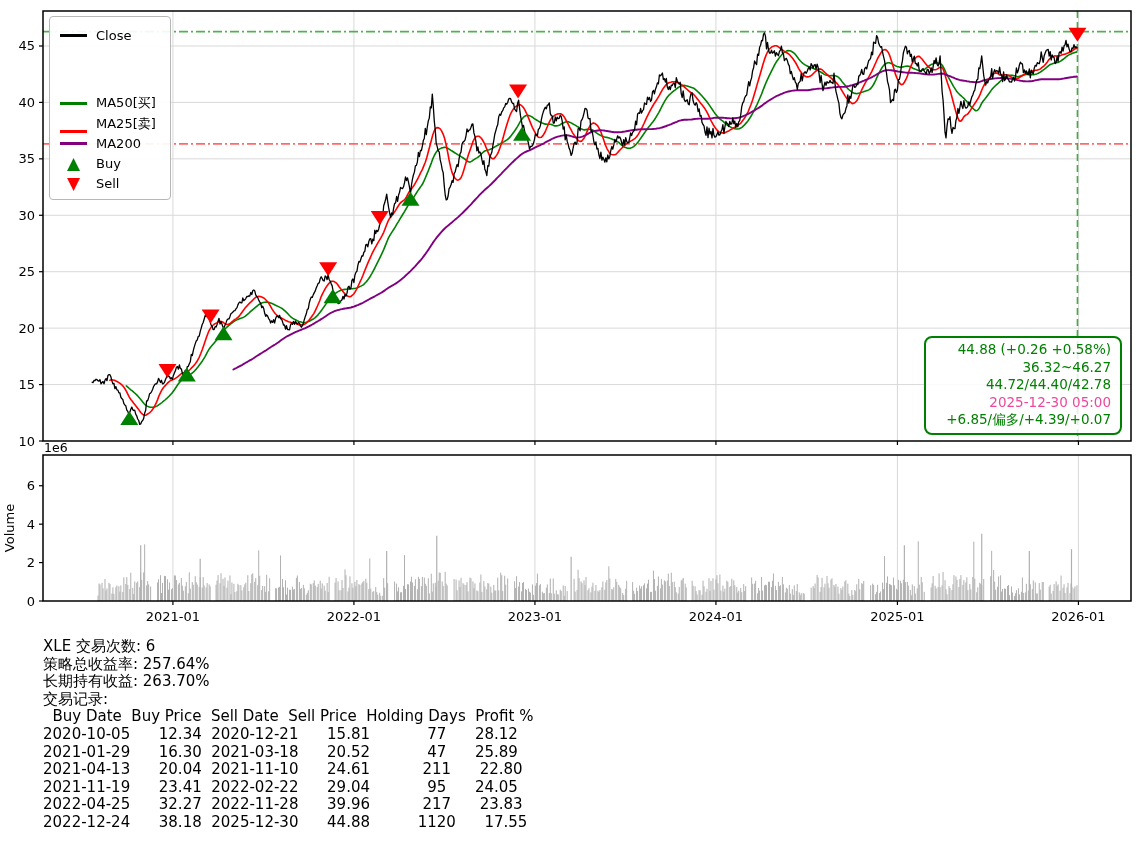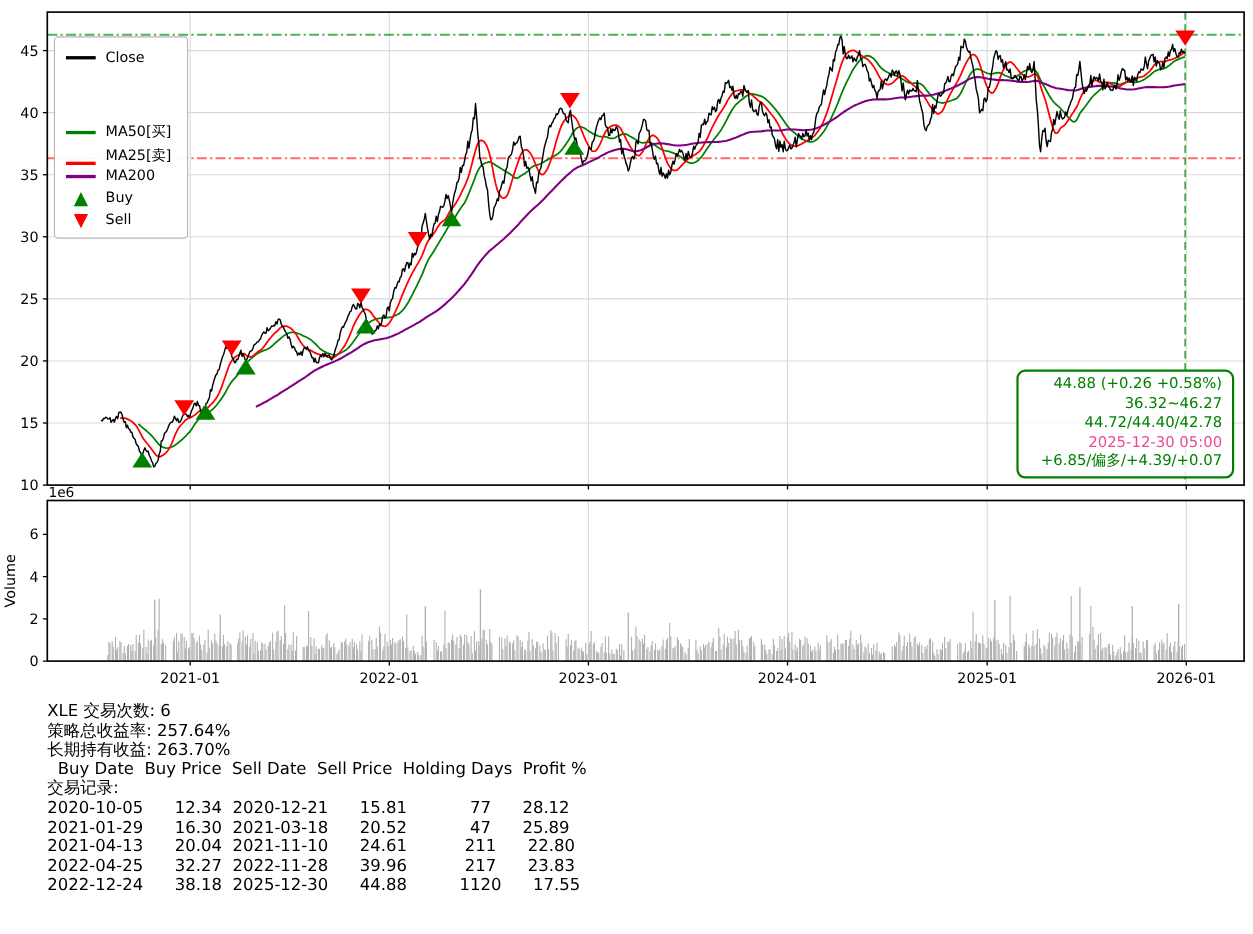--- a/index.html
+++ b/index.html
@@ -1,21 +1,21 @@
 <!DOCTYPE html>
 <html><head>
 <meta charset="utf-8">
 <style>
   html,body{margin:0;padding:0;background:#ffffff;}
   body{width:1139px;height:849px;position:relative;overflow:hidden;
        font-family:"DejaVu Sans","Liberation Sans",sans-serif;}
   .fig{position:absolute;left:0;top:0;width:1139px;height:849px;background:#fff;}
   svg text{font-family:"DejaVu Sans","Liberation Sans",sans-serif;fill:#000;}
 
-  .legend{position:absolute;left:49px;top:33px;background:rgba(255,255,255,.92);
+  .legend{position:absolute;left:49px;top:16px;background:rgba(255,255,255,.92);
           border:1px solid #b7b7b7;border-radius:4px;padding:8px 14px 6px 10px;z-index:5;}
   .lg-row{display:flex;align-items:center;height:20px;}
   .lg-swatch{width:27px;display:flex;justify-content:center;align-items:center;}
   .lg-line{width:27px;height:3px;}
   .lg-tri{font-size:17px;line-height:10px;}
   .lg-label{margin-left:9px;font-size:13px;color:#000;}
 
   .annot{position:absolute;left:924px;top:336px;width:198px;box-sizing:border-box;
          border:2px solid #008000;border-radius:8px;background:rgba(255,255,255,.85);
          padding:3px 9px 4px 9px;text-align:right;z-index:5;}
@@ -820,24 +820,25 @@
       <div style="color: rgb(0, 128, 0);">36.32~46.27</div>
       <div style="color: rgb(0, 128, 0);">44.72/44.40/42.78</div>
       <div style="color: #ec4899;">2025-12-30 05:00</div>
       <div style="color: rgb(0, 128, 0);">+6.85/偏多/+4.39/+0.07</div>
     </div>
 
   <div class="stats">
     <div class="sline">XLE 交易次数: 6</div>
     <div class="sline">策略总收益率: 257.64%</div>
     <div class="sline">长期持有收益: 263.70%</div>
+    <div class="sline">交易记录:</div>
     <div class="sline">  Buy Date  Buy Price  Sell Date  Sell Price  Holding Days  Profit %</div>
-    <div class="sline">交易记录:</div>
     <div class="trows">
         <div class="sline">2020-10-05      12.34  2020-12-21      15.81            77      28.12</div>
         <div class="sline">2021-01-29      16.30  2021-03-18      20.52            47      25.89</div>
         <div class="sline">2021-04-13      20.04  2021-11-10      24.61           211      22.80</div>
+        <div class="sline">2021-11-19      23.41  2022-02-22      29.04            95      24.05</div>
         <div class="sline">2022-04-25      32.27  2022-11-28      39.96           217      23.83</div>
         <div class="sline">2022-12-24      38.18  2025-12-30      44.88          1120      17.55</div>
       </div>
   </div>
 
 </div>
 
 </body></html>

